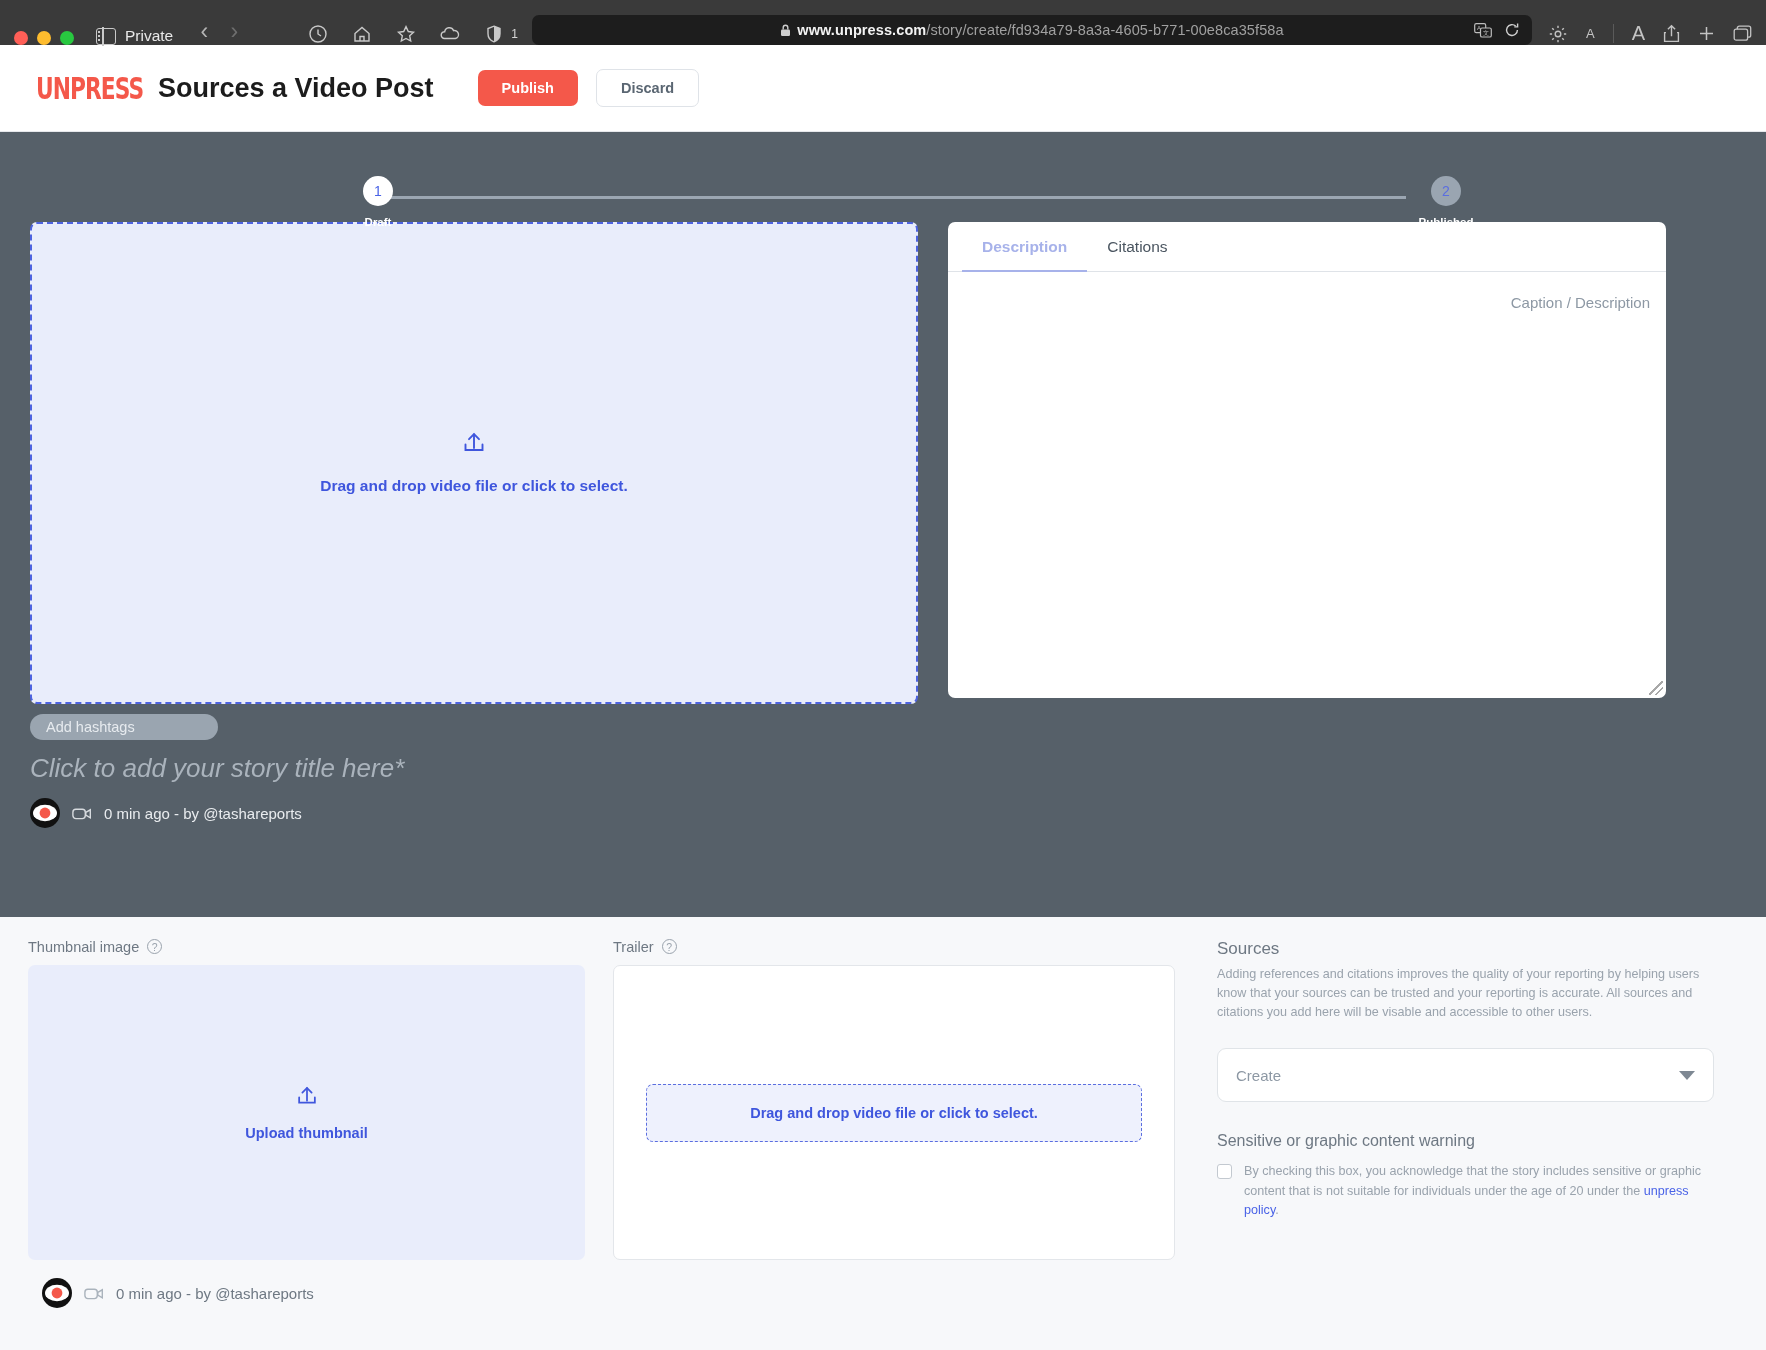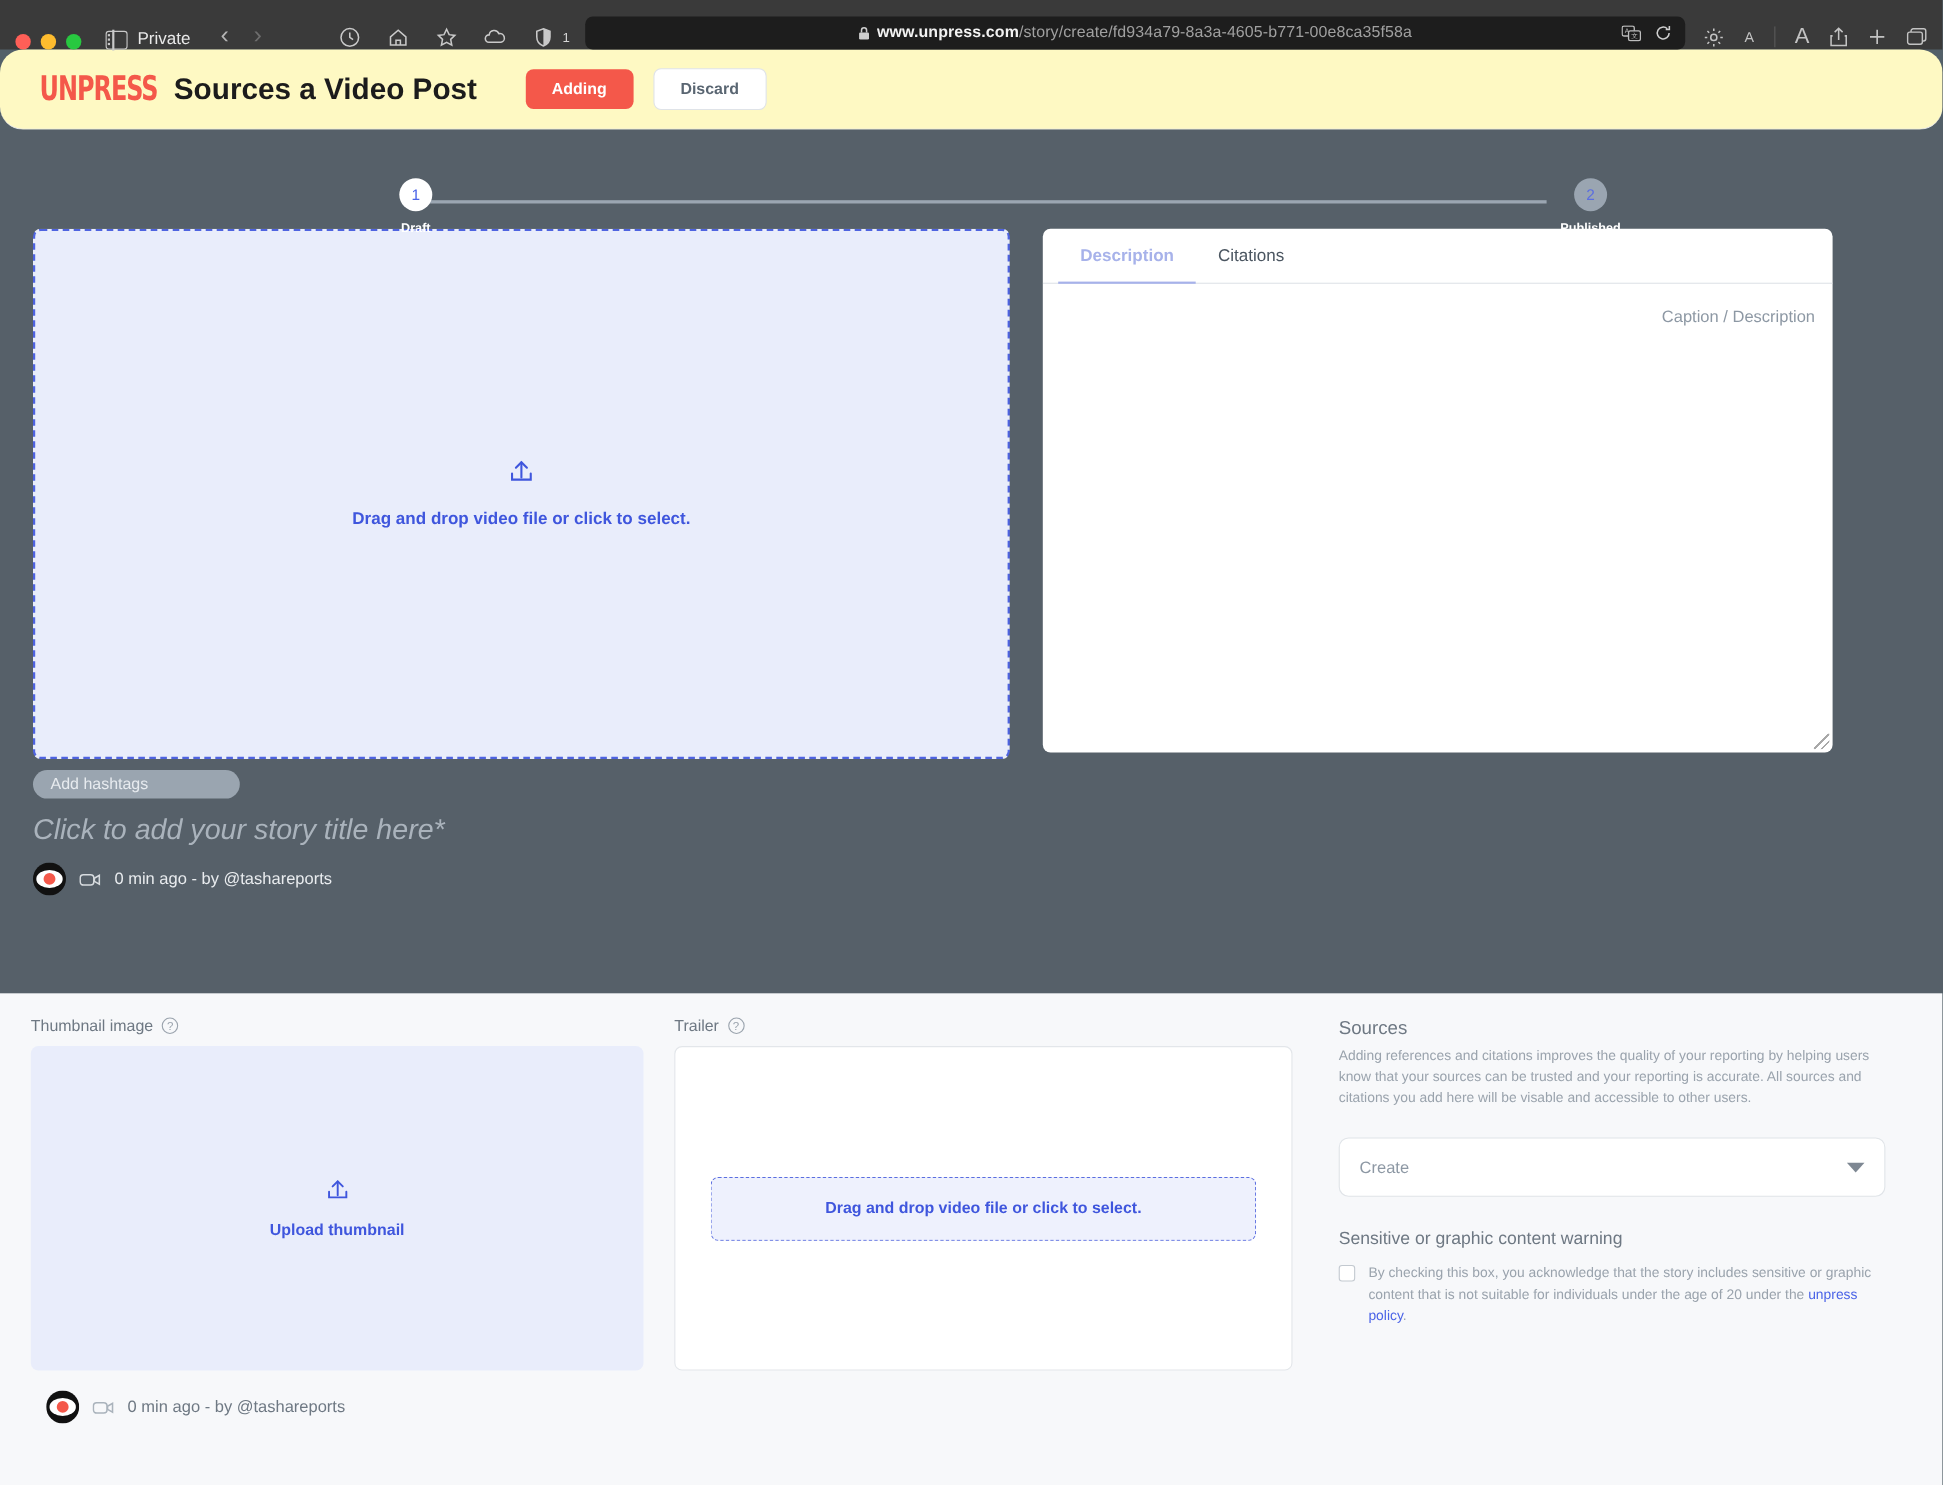--- a/index.html
+++ b/index.html
@@ -49,25 +49,24 @@
   .url-path { color: #a0a0a0; }
   .url-right { position: absolute; right: 12px; display: flex; align-items: center; gap: 12px; }
 
   .chrome-right { display: flex; align-items: center; gap: 18px; padding-left: 6px; }
   .font-a-sm { color: #c3c3c3; font-size: 13px; }
   .font-a-lg { color: #c3c3c3; font-size: 20px; }
   .vdiv { width: 1px; height: 19px; background: #5a5a5a; }
 
   
   .app-header {
-    height: 73px; background: #fef9c3;
+    height: 87px; background: #ffffff;
     display: flex; align-items: center;
     padding: 0 36px; gap: 18px;
     border-bottom: 1px solid #e6e8ec;
-    border-radius: 21px;
   }
   .logo {
     font-family: "Liberation Sans Narrow", "DejaVu Sans Condensed", "Liberation Sans", sans-serif;
     color: #f4584a; font-size: 31px; font-weight: 700;
     letter-spacing: -1.2px; transform: scaleX(0.78); transform-origin: left center;
     width: 132px;
   }
   .app-title { font-size: 27px; font-weight: 700; color: #1c1c1c; margin-left: -28px; }
   .btn-publish {
     background: #f4584a; color: #fff; border: none;
@@ -302,21 +301,21 @@
     <svg width="19" height="17" viewBox="0 0 19 17" fill="none" stroke="#c3c3c3" stroke-width="1.3">
         <rect x="4.3" y="1.2" width="13.4" height="11" rx="2"></rect>
         <rect x="1.2" y="4.2" width="13.4" height="11" rx="2" fill="#3a3a3a"></rect>
       </svg>
   </div>
 </div>
 
 <div class="app-header">
   <div class="logo">UNPRESS</div>
   <div class="app-title">Sources a Video Post</div>
-  <button class="btn-publish">Adding</button>
+  <button class="btn-publish">Publish</button>
   <button class="btn-discard">Discard</button>
 </div>
 
 <div class="main-dark">
 
   <div class="stepper">
     <div class="step-line"></div>
     <div class="step one">
       <div class="circle active">1</div>
       <div class="step-label">Draft</div>

